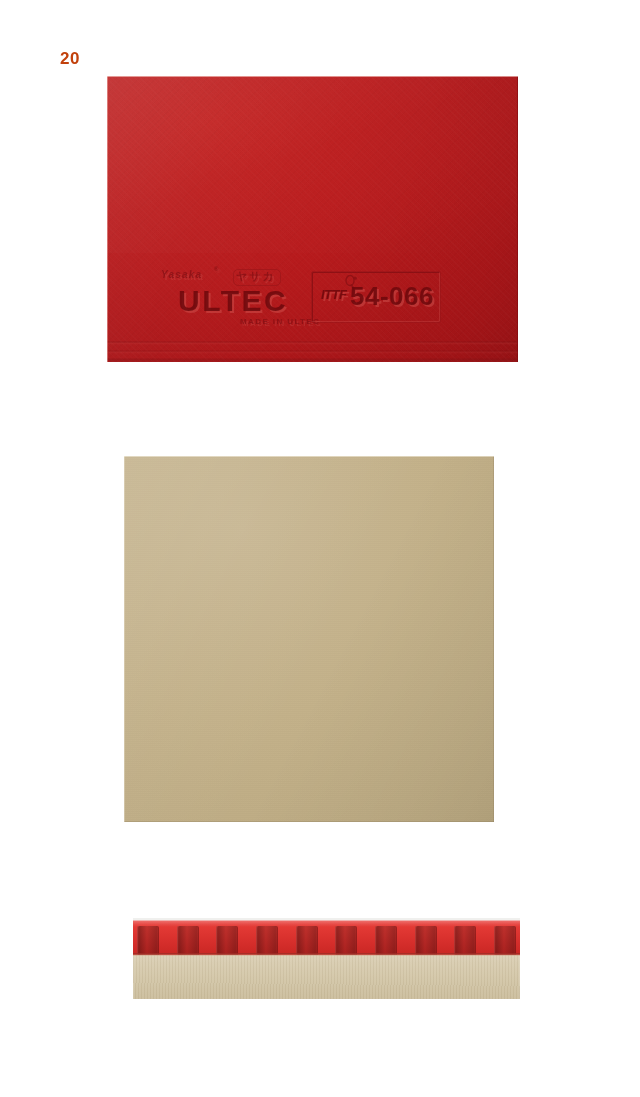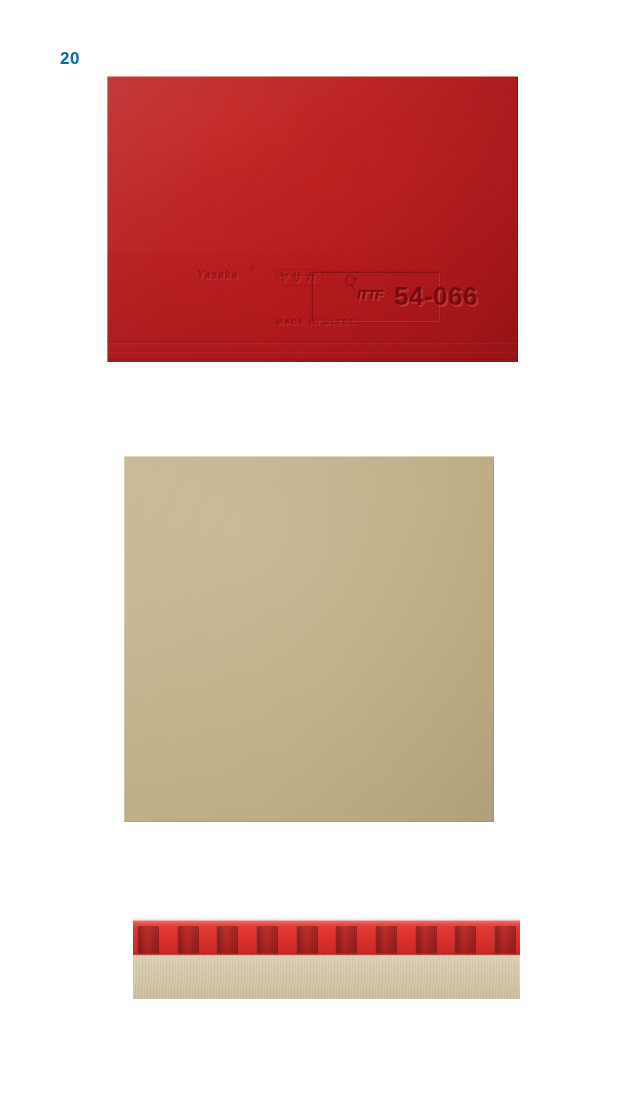--- a/index.html
+++ b/index.html
@@ -15,21 +15,21 @@
     overflow: hidden;
   }
 
   
   #plate-number {
     position: absolute;
     left: 60px;
     top: 50px;
     font-size: 17px;
     font-weight: bold;
-    color: #0369a1;
+    color: #c2410c;
     letter-spacing: 0.5px;
     line-height: 1;
   }
 
   
   #topsheet-figure {
     position: absolute;
     left: 107px;
     top: 76px;
     width: 411px;
@@ -91,21 +91,20 @@
       inset -1px 0 0 rgba(120,10,14,0.55);
     pointer-events: none;
   }
 
   
   .emboss {
     position: absolute;
     color: transparent;
     white-space: nowrap;
     user-select: none;
-    margin-left: 36px;
   }
   
   .emboss-deep {
     text-shadow:
       -1px -1px 0 rgba(108,8,12,0.85),
        1px  1px 0 rgba(214,92,88,0.42);
   }
   .emboss-faint {
     text-shadow:
       -1px -1px 0 rgba(120,12,16,0.60),
@@ -120,21 +119,21 @@
     font-weight: bold;
     letter-spacing: 1.2px;
   }
   #brand-sup {
     left: 108px;
     top: 191px;
     font-size: 6px;
     font-weight: bold;
   }
   #brand-jp {
-    left: 132px;
+    left: 126px;
     top: 193px;
     font-size: 11px;
     font-weight: bold;
     letter-spacing: 2px;
     border: 1px solid rgba(150,20,24,0.55);
     padding: 0 3px;
     border-radius: 5px;
   }
   #product-name {
     left: 72px;
@@ -174,21 +173,21 @@
   }
   #ittf-racket-icon {
     position: absolute;
     left: 236px;
     top: 199px;
     width: 16px;
     height: 16px;
     opacity: 0.5;
   }
   #ittf-number {
-    left: 252px;
+    left: 244px;
     top: 206px;
     font-size: 26px;
     font-weight: bold;
     letter-spacing: 0.5px;
   }
 
   
   #topsheet-edge-lines {
     position: absolute;
     left: 0;
@@ -371,20 +370,21 @@
     <div id="topsheet-texture"></div>
 
     <div id="topsheet-sheen"></div>
 
     <div class="emboss emboss-faint" id="brand-mark">Yasaka</div>
 
     <div class="emboss emboss-faint" id="brand-sup">®</div>
 
     <div class="emboss emboss-faint" id="brand-jp">ヤサカ</div>
 
+    <div class="emboss emboss-deep" id="product-name">ULTEC</div>
 
     <div class="emboss emboss-faint" id="made-in">MADE IN ULTEC</div>
 
     <div id="ittf-box"></div>
 
     <div class="emboss emboss-deep" id="ittf-logo">ITTF</div>
 
     <svg id="ittf-racket-icon" viewBox="0 0 16 16">
       <ellipse cx="7" cy="5.5" rx="4" ry="5" fill="none" stroke="rgba(108,8,12,0.9)" stroke-width="1.4"></ellipse>
       <path d="M8.6 10 L11.5 15" stroke="rgba(108,8,12,0.9)" stroke-width="1.6" fill="none" stroke-linecap="round"></path>

